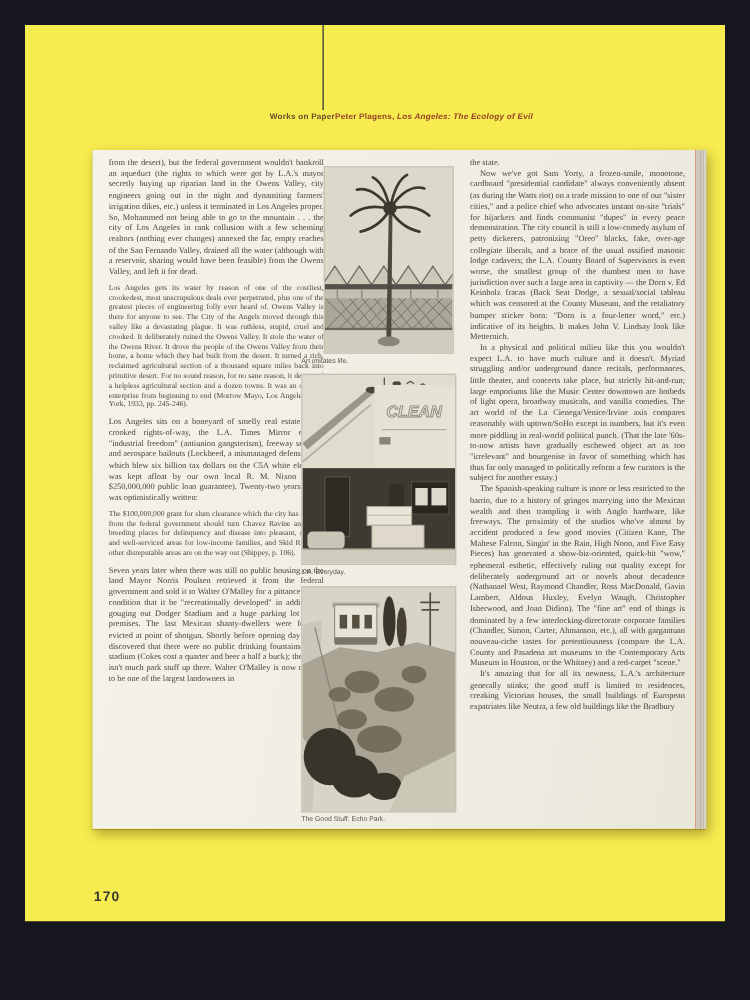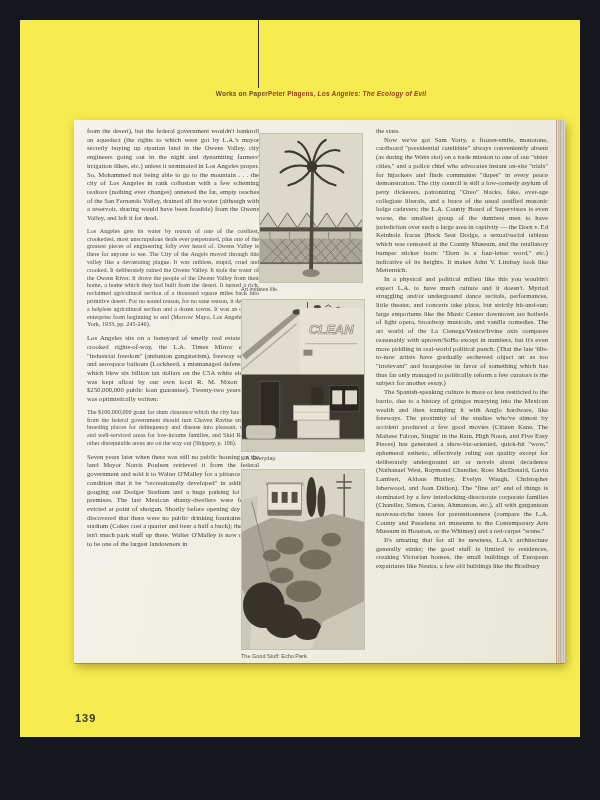--- a/index.html
+++ b/index.html
@@ -229,15 +229,15 @@
             <polygon points="82,152 123,132 123,180 70,180" fill="#ccc8b8"></polygon>
           </g>
         </svg>
       </div>
       <div class="caption caption-3">The Good Stuff: Echo Park.</div>
 
       <div class="page-edge-strip"></div>
       <div class="page-edge-fringe"></div>
     </div>
 
-    <div class="folio">139</div>
+    <div class="folio">170</div>
   </div>
 </div>
 
 </body></html>

